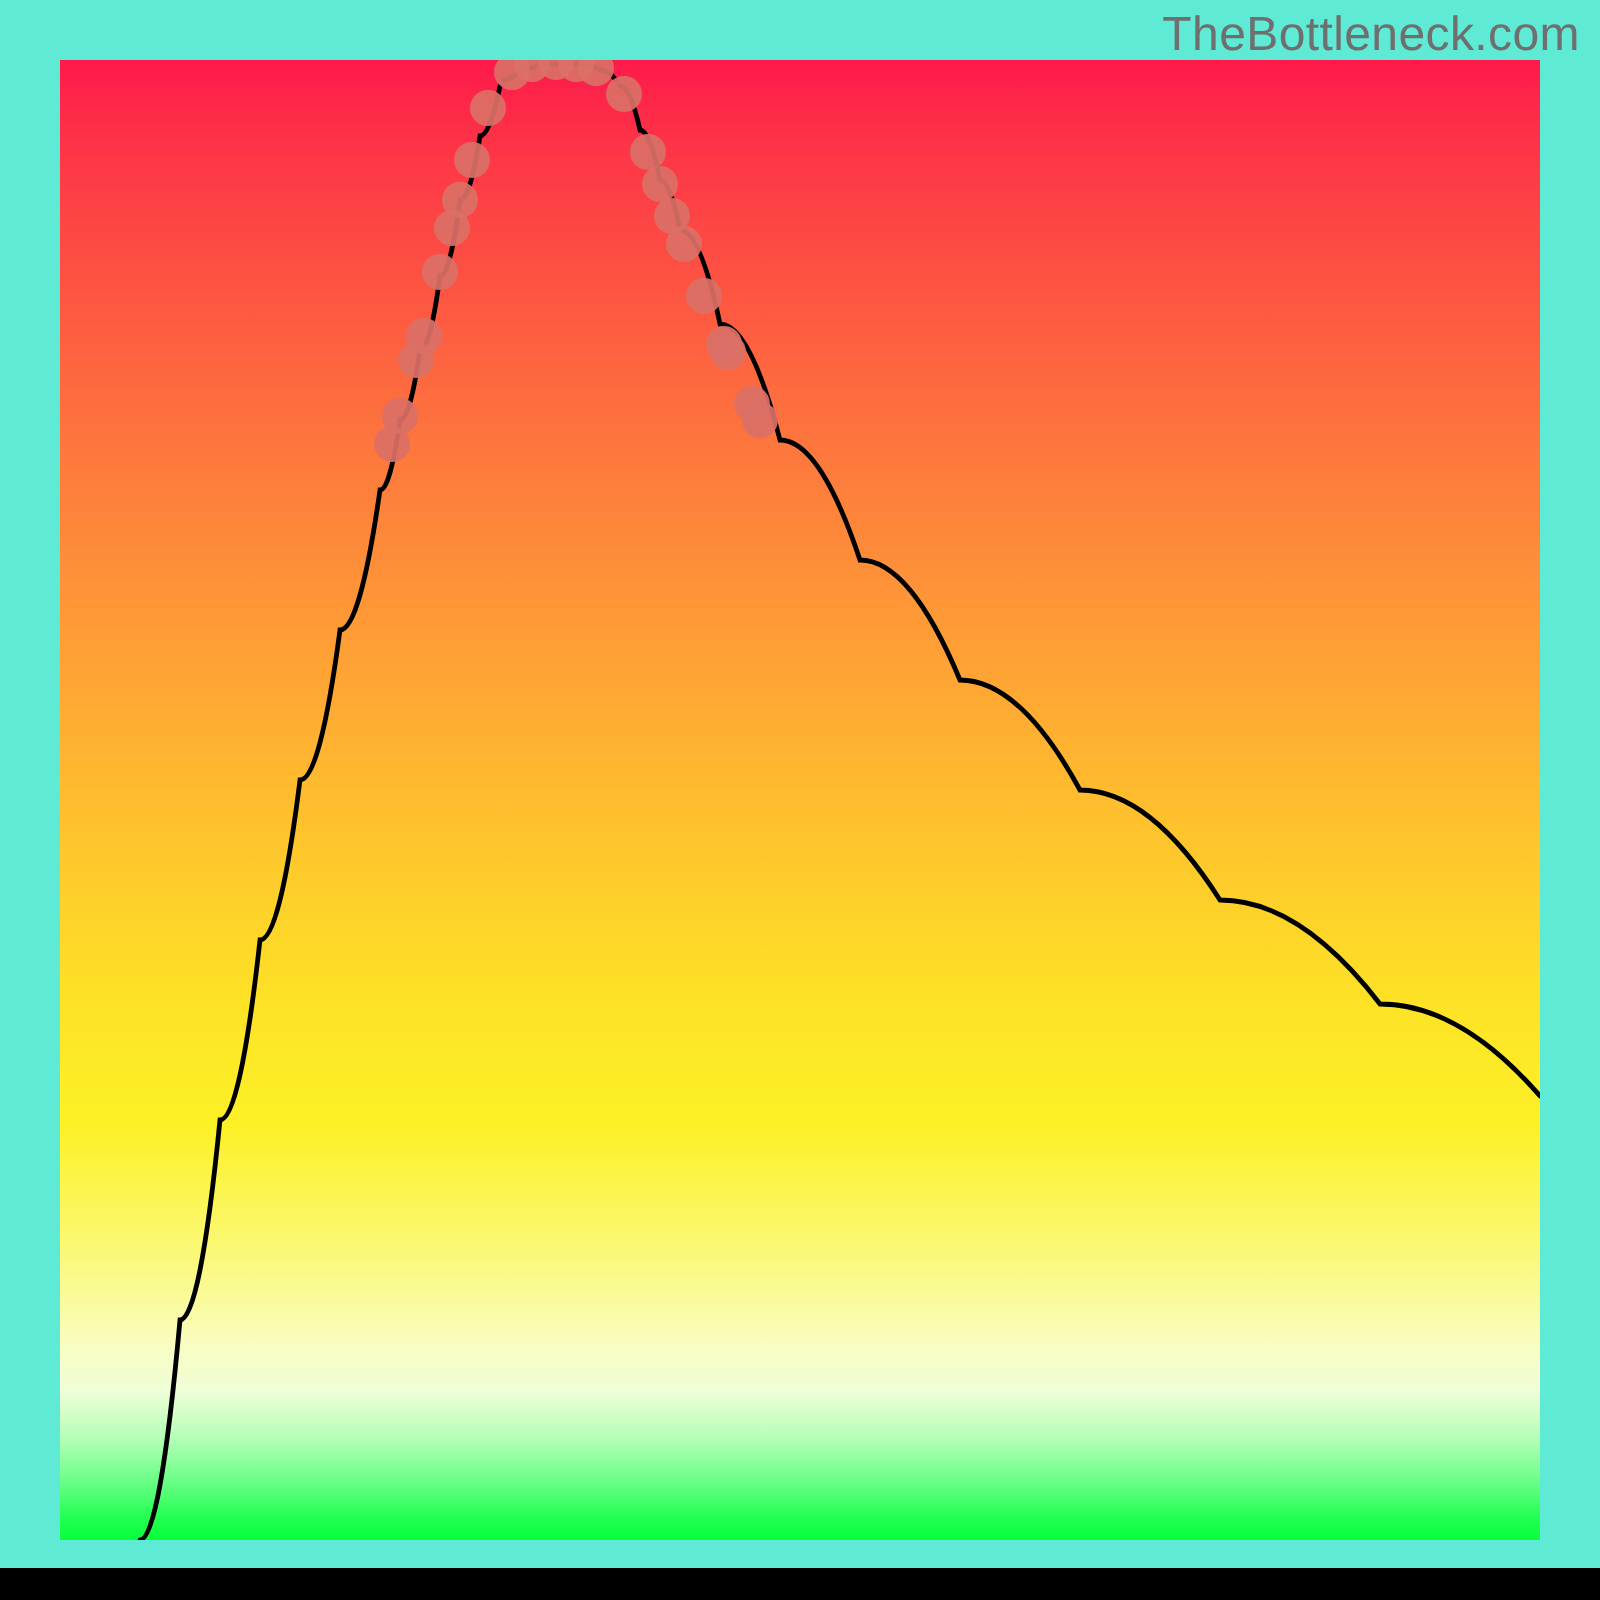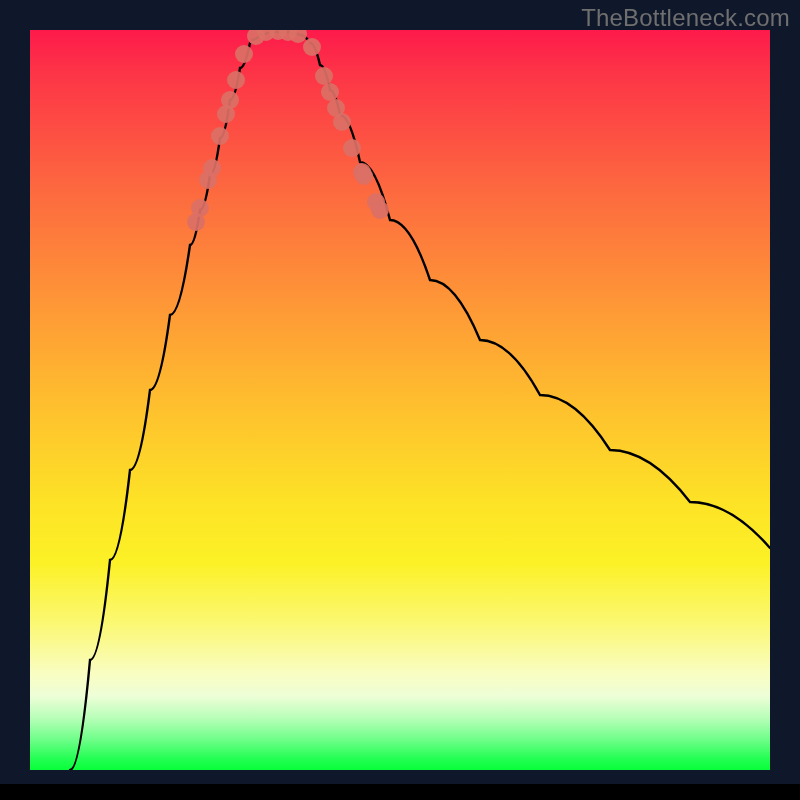--- a/index.html
+++ b/index.html
@@ -8,21 +8,21 @@
     width: 800px;
     height: 800px;
     overflow: hidden;
     background: #000;
     font-family: Arial, Helvetica, sans-serif;
   }
   .stage {
     position: relative;
     width: 800px;
     height: 784px;
-    background: #0f172a;
+    background: #5eead4;
   }
   .plot-area {
     position: absolute;
     left: 30px;
     top: 30px;
     width: 740px;
     height: 740px;
     
     background: linear-gradient(
       to bottom,

